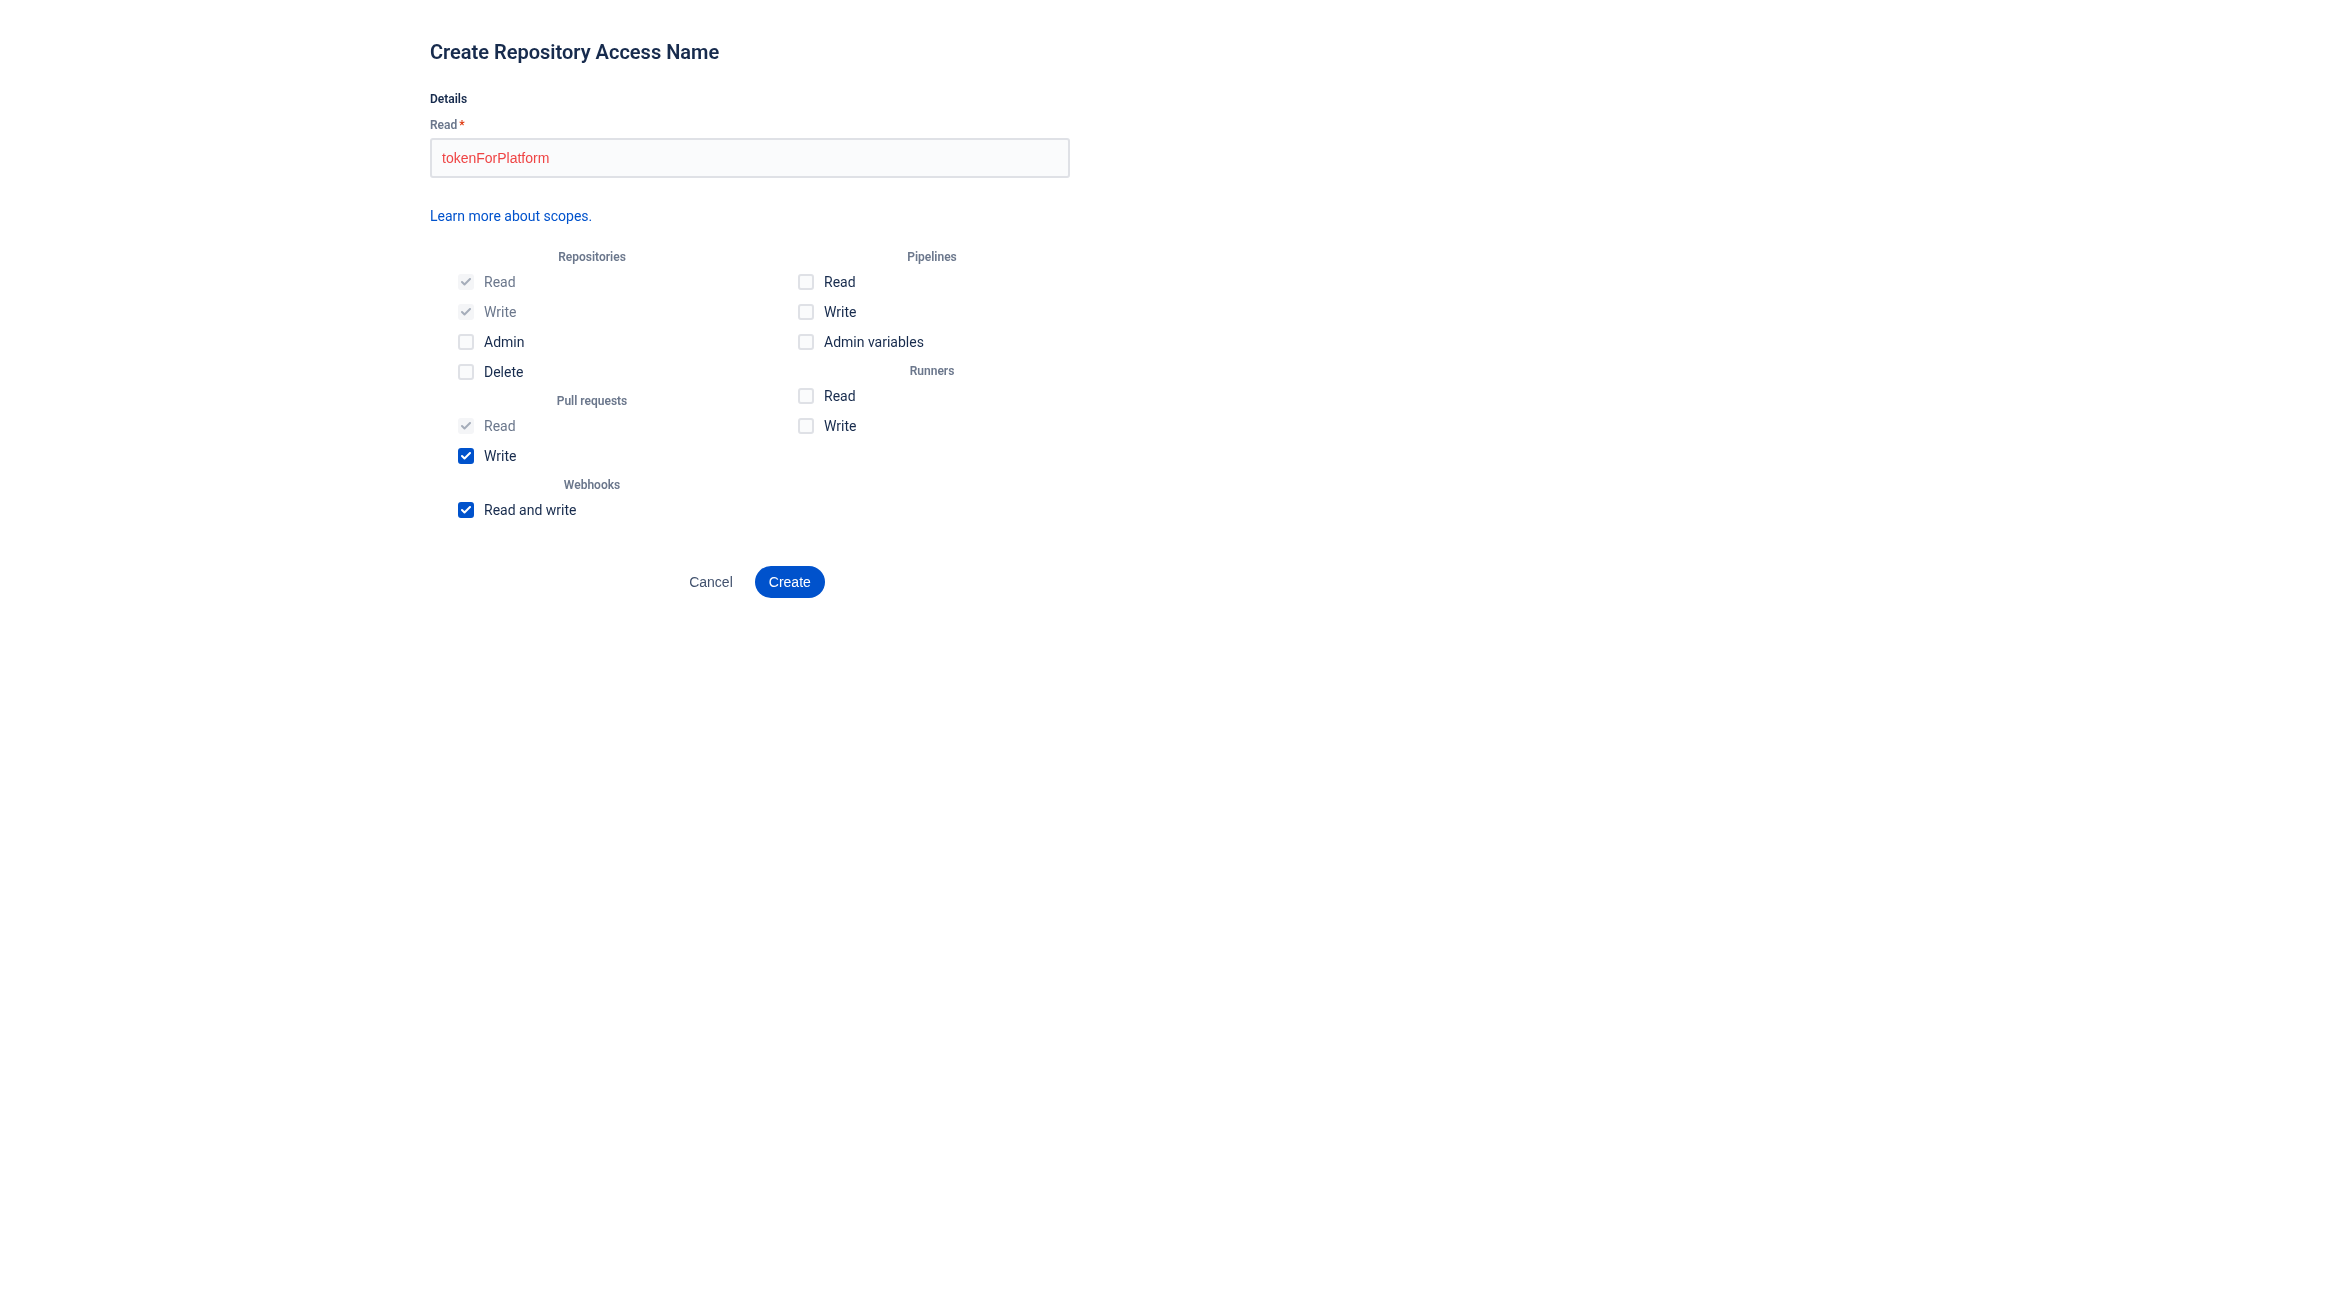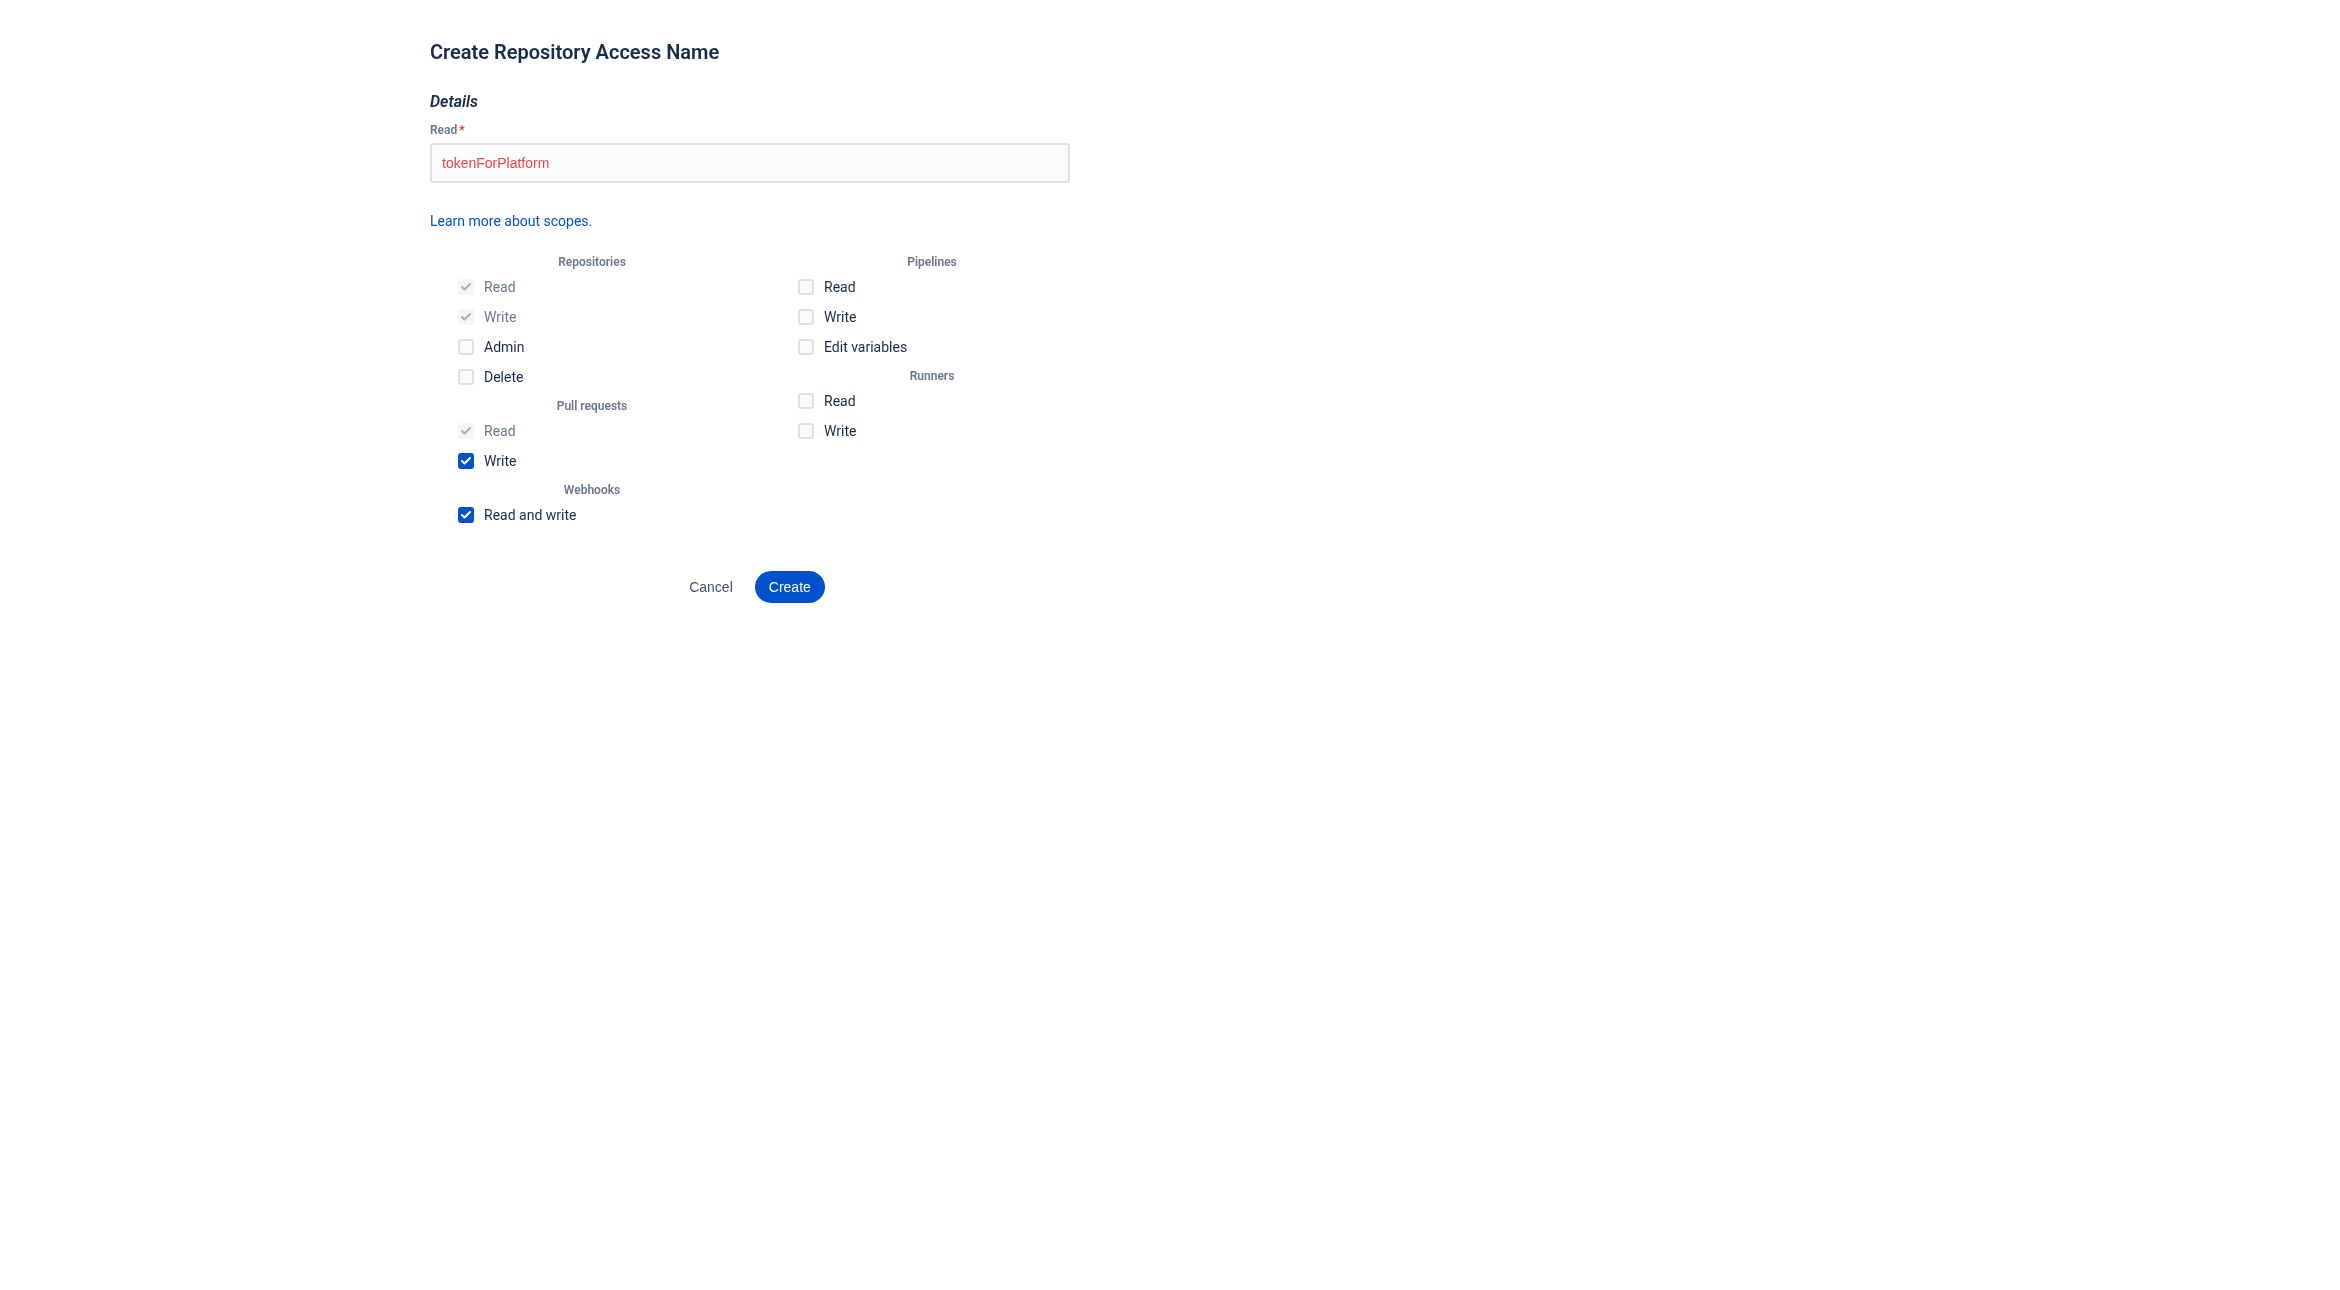--- a/index.html
+++ b/index.html
@@ -13,25 +13,24 @@
       width: 640px;
       margin-left: 390px;
     }
     h1.title {
       font-size: 20px;
       font-weight: 600;
       color: #172B4D;
       margin-bottom: 28px;
     }
     h2.section {
-      font-size: 16px;
+      font-size: 12px;
       font-weight: 600;
       color: #172B4D;
       margin-bottom: 12px;
-      font-style: italic;
     }
     .field-label {
       font-size: 12px;
       font-weight: 600;
       color: #6B778C;
       margin-bottom: 6px;
     }
     .required {
       color: #DE350B;
       margin-left: 2px;
@@ -205,21 +204,21 @@
       <div class="check-row">
         <span class="checkbox"></span>
         <span class="check-label">Read</span>
       </div>
       <div class="check-row">
         <span class="checkbox"></span>
         <span class="check-label">Write</span>
       </div>
       <div class="check-row">
         <span class="checkbox"></span>
-        <span class="check-label">Edit variables</span>
+        <span class="check-label">Admin variables</span>
       </div>
 
       <div class="group-label">Runners</div>
       <div class="check-row">
         <span class="checkbox"></span>
         <span class="check-label">Read</span>
       </div>
       <div class="check-row">
         <span class="checkbox"></span>
         <span class="check-label">Write</span>

